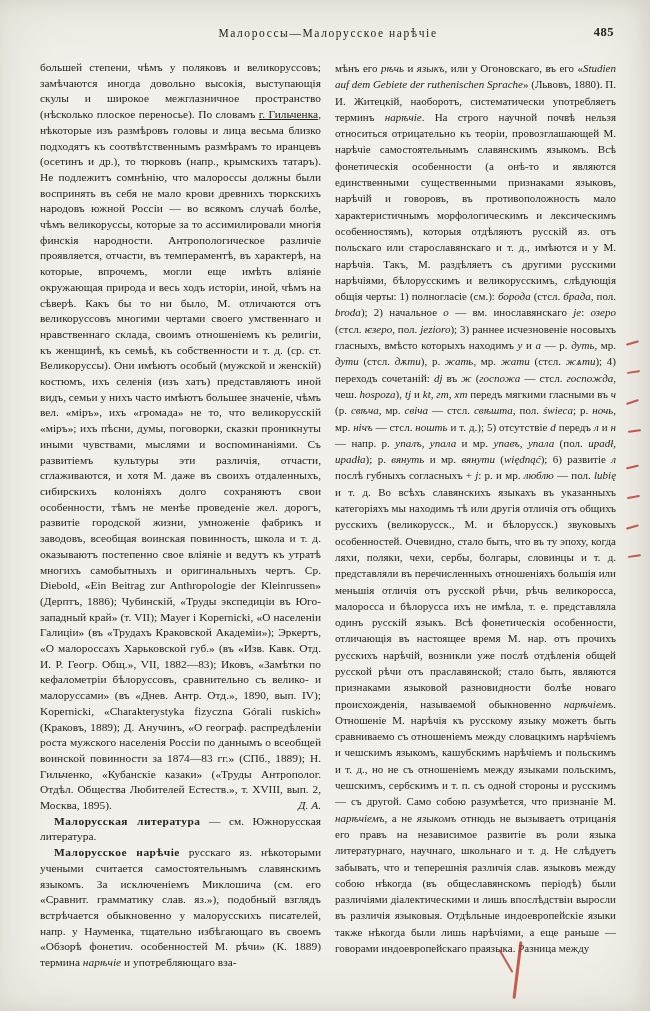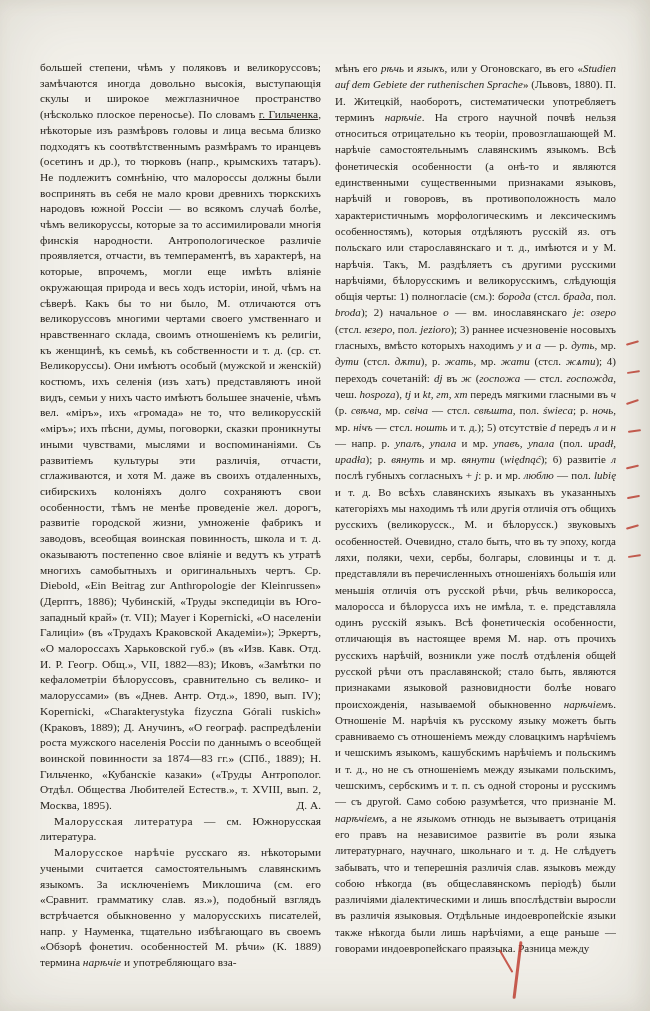--- a/index.html
+++ b/index.html
@@ -20,33 +20,37 @@
   .header{position:absolute;top:27px;left:40px;right:34px;height:18px}
   .header-title{position:absolute;left:0;right:0;text-align:center;
     font-size:11.5px;letter-spacing:1.6px;white-space:nowrap}
   .page-number{position:absolute;right:2px;top:-2px;font-size:12.5px;font-weight:bold;letter-spacing:.5px}
   .columns{position:absolute;top:60px;left:40px;right:34px;bottom:10px;display:flex;gap:14px}
   .column{flex:1 1 0;overflow:hidden;text-align:justify;hyphens:auto;-webkit-hyphens:auto}
   .column.left{font-size:11.4px;line-height:15.7px}
   .column.right{font-size:11px;line-height:16.3px}
   p{margin:0;padding:0}
   p.ind{text-indent:14px}
-  .bsp{font-weight:normal;letter-spacing:.5px}
+  .bsp{font-weight:bold;letter-spacing:.5px}
   .i{font-style:italic}
   .u{text-decoration:underline}
-  .sig{float:right;margin-left:10px}
+  .sig{float:right;font-style:italic;margin-left:10px}
   .tick{position:absolute;width:13px;height:2.4px;background:var(--annotation);
     opacity:.82;border-radius:2px}
   .stroke{position:absolute;background:var(--annotation);opacity:.82;border-radius:2px}
 </style>
 </head>
 <body>
 
 <div class="page">
 
+  <div class="header">
+    <div class="header-title">Малороссы—Малорусское нарѣчіе</div>
+    <div class="page-number">485</div>
+  </div>
 
   <div class="columns">
     <div class="column left">
       <p><span>большей степени, чѣмъ у поляковъ и великоруссовъ; замѣчаются иногда довольно высокія, выступающія скулы и широкое межглазничное пространство (нѣсколько плоское переносье). По словамъ </span><span class="u">г. Гильченка</span><span>, нѣкоторые изъ размѣровъ головы и лица весьма близко подходятъ къ соотвѣтственнымъ размѣрамъ то иранцевъ (осетинъ и др.), то тюрковъ (напр., крымскихъ татаръ). Не подлежитъ сомнѣнію, что малороссы должны были воспринять въ себя не мало крови древнихъ тюркскихъ народовъ южной Россіи — во всякомъ случаѣ болѣе, чѣмъ великоруссы, которые за то ассимилировали многія финскія народности. Антропологическое различіе проявляется, отчасти, въ темпераментѣ, въ характерѣ, на которые, впрочемъ, могли еще имѣть вліяніе окружающая природа и весь ходъ исторіи, иной, чѣмъ на сѣверѣ. Какъ бы то ни было, М. отличаются отъ великоруссовъ многими чертами своего умственнаго и нравственнаго склада, своимъ отношеніемъ къ религіи, къ женщинѣ, къ семьѣ, къ собственности и т. д. (ср. ст. Великоруссы). Они имѣютъ особый (мужской и женскій) костюмъ, ихъ селенія (изъ хатъ) представляютъ иной видъ, семьи у нихъ часто имѣютъ большее значеніе, чѣмъ вел. «міръ», ихъ «громада» не то, что великорусскій «міръ»; ихъ пѣсни, думы, поговорки, сказки проникнуты иными чувствами, мыслями и воспоминаніями. Съ развитіемъ культуры эти различія, отчасти, сглаживаются, и хотя М. даже въ своихъ отдаленныхъ, сибирскихъ колоніяхъ долго сохраняютъ свои особенности, тѣмъ не менѣе проведеніе жел. дорогъ, развитіе городской жизни, умноженіе фабрикъ и заводовъ, всеобщая воинская повинность, школа и т. д. оказываютъ постепенно свое вліяніе и ведутъ къ утратѣ многихъ самобытныхъ и оригинальныхъ чертъ. Ср. Diebold, «Ein Beitrag zur Anthropologie der Kleinrussen» (Дерптъ, 1886); Чубинскій, «Труды экспедиціи въ Юго-западный край» (т. VII); Mayer i Kopernicki, «О населеніи Галиціи» (въ «Трудахъ Краковской Академіи»); Эркертъ, «О малороссахъ Харьковской губ.» (въ «Изв. Кавк. Отд. И. Р. Геогр. Общ.», VII, 1882—83); Иковъ, «Замѣтки по кефалометріи бѣлоруссовъ, сравнительно съ велико- и малоруссами» (въ «Днев. Антр. Отд.», 1890, вып. IV); Kopernicki, «Charakterystyka fizyczna Górali ruskich» (Краковъ, 1889); Д. Анучинъ, «О географ. распредѣленіи роста мужского населенія Россіи по даннымъ о всеобщей воинской повинности за 1874—83 гг.» (СПб., 1889); Н. Гильченко, «Кубанскіе казаки» («Труды Антрополог. Отдѣл. Общества Любителей Естеств.», т. XVIII, вып. 2, Москва, 1895). </span><span class="sig">Д. А.</span></p>
       <p class="ind"><span class="bsp">Малорусская литература</span><span> — см. Южнорусская литература.</span></p>
       <p class="ind"><span class="bsp">Малорусское нарѣчіе</span><span> русскаго яз. нѣкоторыми учеными считается самостоятельнымъ славянскимъ языкомъ. За исключеніемъ Миклошича (см. его «Сравнит. грамматику слав. яз.»), подобный взглядъ встрѣчается обыкновенно у малорусскихъ писателей, напр. у Науменка, тщательно избѣгающаго въ своемъ «Обзорѣ фонетич. особенностей М. рѣчи» (К. 1889) термина </span><span class="i">нарѣчіе</span><span> и употребляющаго вза-</span></p>
     </div>
     <div class="column right">
       <p><span>мѣнъ его </span><span class="i">рѣчь</span><span> и </span><span class="i">языкъ</span><span>, или у Огоновскаго, въ его «</span><span class="i">Studien auf dem Gebiete der ruthenischen Sprache</span><span>» (Львовъ, 1880). П. И. Житецкій, наоборотъ, систематически употребляетъ терминъ </span><span class="i">нарѣчіе</span><span>. На строго научной почвѣ нельзя относиться отрицательно къ теоріи, провозглашающей М. нарѣчіе самостоятельнымъ славянскимъ языкомъ. Всѣ фонетическія особенности (а онѣ-то и являются единственными существенными признаками языковъ, нарѣчій и говоровъ, въ противоположность мало характеристичнымъ морфологическимъ и лексическимъ особенностямъ), которыя отдѣляютъ русскій яз. отъ польскаго или старославянскаго и т. д., имѣются и у М. нарѣчія. Такъ, М. раздѣляетъ съ другими русскими нарѣчіями, бѣлорусскимъ и великорусскимъ, слѣдующія общія черты: 1) полногласіе (см.): </span><span class="i">борода</span><span> (стсл. </span><span class="i">брада</span><span>, пол. </span><span class="i">broda</span><span>); 2) начальное </span><span class="i">о</span><span> — вм. инославянскаго </span><span class="i">je</span><span>: </span><span class="i">озеро</span><span> (стсл. </span><span class="i">ѥзеро</span><span>, пол. </span><span class="i">jezioro</span><span>); 3) раннее исчезновеніе носовыхъ гласныхъ, вмѣсто которыхъ находимъ </span><span class="i">у</span><span> и </span><span class="i">а</span><span> — р. </span><span class="i">дуть</span><span>, мр. </span><span class="i">дути</span><span> (стсл. </span><span class="i">дѫти</span><span>), р. </span><span class="i">жать</span><span>, мр. </span><span class="i">жати</span><span> (стсл. </span><span class="i">жѧти</span><span>); 4) переходъ сочетаній: </span><span class="i">dj</span><span> въ </span><span class="i">ж</span><span> (</span><span class="i">госпожа</span><span> — стсл. </span><span class="i">госпожда</span><span>, чеш. </span><span class="i">hospoza</span><span>), </span><span class="i">tj</span><span> и </span><span class="i">kt, гт, хт</span><span> передъ мягкими гласными въ </span><span class="i">ч</span><span> (р. </span><span class="i">свѣча</span><span>, мр. </span><span class="i">свіча</span><span> — стсл. </span><span class="i">свѣшта</span><span>, пол. </span><span class="i">świeca</span><span>; р. </span><span class="i">ночь</span><span>, мр. </span><span class="i">нічъ</span><span> — стсл. </span><span class="i">ношть</span><span> и т. д.); 5) отсутствіе </span><span class="i">d</span><span> передъ </span><span class="i">л</span><span> и </span><span class="i">н</span><span> — напр. р. </span><span class="i">упалъ, упала</span><span> и мр. </span><span class="i">упавъ, упала</span><span> (пол. </span><span class="i">upadł, upadła</span><span>); р. </span><span class="i">вянуть</span><span> и мр. </span><span class="i">вянути</span><span> (</span><span class="i">więdnąć</span><span>); 6) развитіе </span><span class="i">л</span><span> послѣ губныхъ согласныхъ + </span><span class="i">j</span><span>: р. и мр. </span><span class="i">люблю</span><span> — пол. </span><span class="i">lubię</span><span> и т. д. Во всѣхъ славянскихъ языкахъ въ указанныхъ категоріяхъ мы находимъ тѣ или другія отличія отъ общихъ русскихъ (великорусск., М. и бѣлорусск.) звуковыхъ особенностей. Очевидно, стало быть, что въ ту эпоху, когда ляхи, поляки, чехи, сербы, болгары, словинцы и т. д. представляли въ перечисленныхъ отношеніяхъ большія или меньшія отличія отъ русской рѣчи, рѣчь великоросса, малоросса и бѣлорусса ихъ не имѣла, т. е. представляла одинъ русскій языкъ. Всѣ фонетическія особенности, отличающія въ настоящее время М. нар. отъ прочихъ русскихъ нарѣчій, возникли уже послѣ отдѣленія общей русской рѣчи отъ праславянской; стало быть, являются признаками языковой разновидности болѣе новаго происхожденія, называемой обыкновенно </span><span class="i">нарѣчіемъ</span><span>. Отношеніе М. нарѣчія къ русскому языку можетъ быть сравниваемо съ отношеніемъ между словацкимъ нарѣчіемъ и чешскимъ языкомъ, кашубскимъ нарѣчіемъ и польскимъ и т. д., но не съ отношеніемъ между языками польскимъ, чешскимъ, сербскимъ и т. п. съ одной стороны и русскимъ — съ другой. Само собою разумѣется, что признаніе М. </span><span class="i">нарѣчіемъ</span><span>, а не </span><span class="i">языкомъ</span><span> отнюдь не вызываетъ отрицанія его правъ на независимое развитіе въ роли языка литературнаго, научнаго, школьнаго и т. д. Не слѣдуетъ забывать, что и теперешнія различія слав. языковъ между собою нѣкогда (въ общеславянскомъ періодѣ) были различіями діалектическими и лишь впослѣдствіи выросли въ различія языковыя. Отдѣльные индоевропейскіе языки также нѣкогда были лишь нарѣчіями, а еще раньше — говорами индоевропейскаго праязыка. Разница между</span></p>
     </div>

